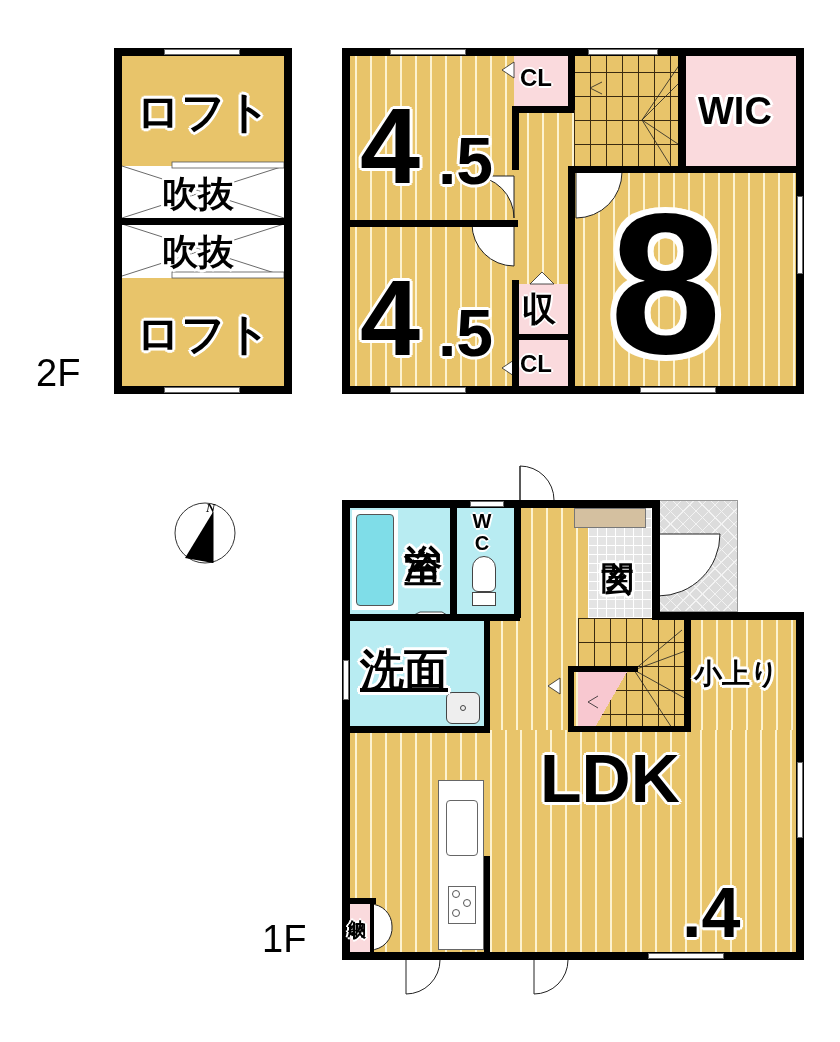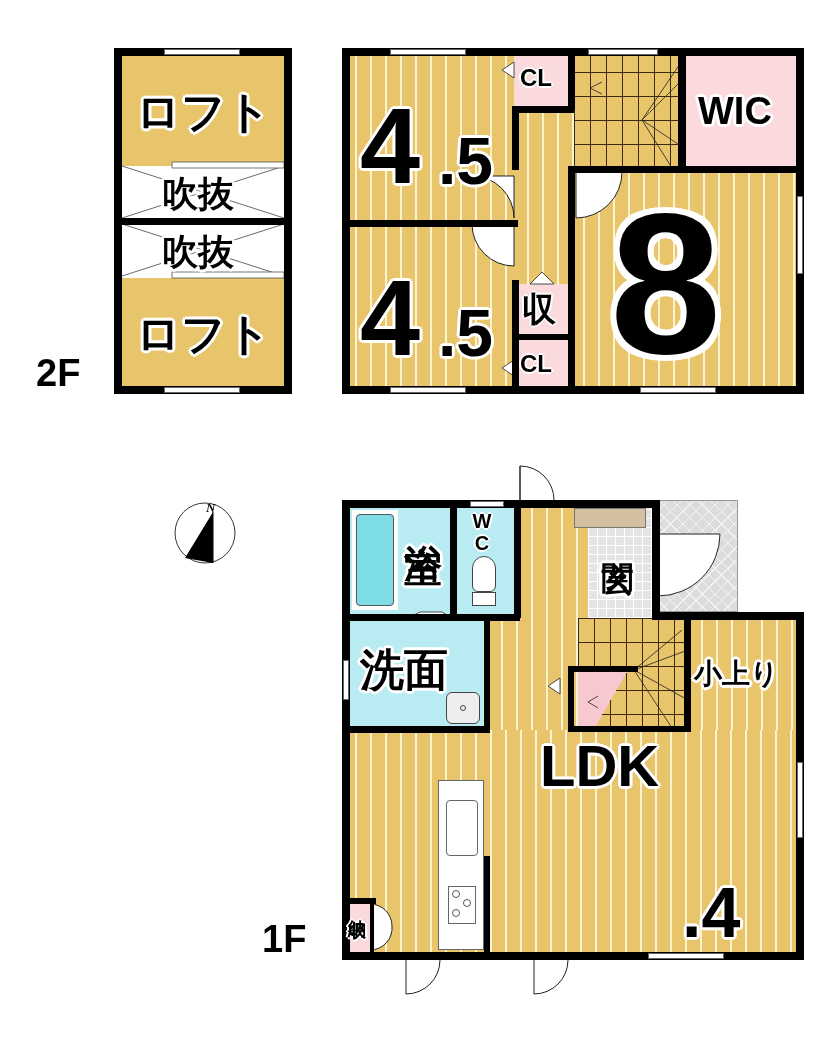--- a/index.html
+++ b/index.html
@@ -20,21 +20,21 @@
     background-image:
       repeating-linear-gradient(45deg, #f3f3f3 0 1px, transparent 1px 9px),
       repeating-linear-gradient(-45deg, #f3f3f3 0 1px, transparent 1px 9px); }
   .wall { background:#000; }
   .win { background:#fff; border:1px solid #666; }
   .lbl { color:#000; font-weight:bold; white-space:nowrap; line-height:1;
          text-shadow: 3px 0 0 #fff, -3px 0 0 #fff, 0 3px 0 #fff, 0 -3px 0 #fff,
                       2px 2px 0 #fff, -2px -2px 0 #fff, 2px -2px 0 #fff, -2px 2px 0 #fff; }
   .lbl-sm { text-shadow: 2px 0 0 #fff, -2px 0 0 #fff, 0 2px 0 #fff, 0 -2px 0 #fff; }
   .vert { writing-mode:vertical-rl; text-orientation:upright; letter-spacing:2px; }
-  .floor-label { font-size:38px; font-weight:bold; color:#000; }
+  .floor-label { font-size:38px; font-weight:normal; color:#000; }
   .stairs { background-color:#e8c46a;
     background-image:
       linear-gradient(90deg, #3a2a10 1px, transparent 1px),
       linear-gradient(#3a2a10 1px, transparent 1px);
     background-size:16px 100%, 100% 24px; }
   svg { position:absolute; overflow:visible; }
 </style>
 </head>
 <body>
 
@@ -217,20 +217,20 @@
   <div class="abs wall" style="left:28px;top:398px;width:4px;height:56px;"></div>
 
   <div class="abs win" style="left:128px;top:1px;width:34px;height:6px;"></div>
   <div class="abs win" style="left:1px;top:160px;width:6px;height:40px;"></div>
   <div class="abs win" style="left:455px;top:262px;width:6px;height:76px;"></div>
   <div class="abs win" style="left:306px;top:453px;width:76px;height:6px;"></div>
 
   <div class="abs lbl vert" style="left:62px;top:14px;font-size:38px;">浴室</div>
   <div class="abs lbl lbl-sm vert" style="left:130px;top:10px;font-size:20px;letter-spacing:0;">WC</div>
   <div class="abs lbl vert" style="left:260px;top:36px;font-size:32px;">玄関</div>
-  <div class="abs lbl" style="left:18px;top:148px;font-size:44px;">洗面</div>
+  <div class="abs lbl" style="left:18px;top:148px;font-size:44px;text-decoration:underline;">洗面</div>
   <div class="abs lbl" style="left:352px;top:160px;font-size:28px;">小上り</div>
-  <div class="abs lbl" style="left:198px;top:237px;font-size:58px;">LDK</div>
+  <div class="abs lbl" style="left:198px;top:244px;font-size:68px;">LDK</div>
   <div class="abs lbl" style="left:340px;top:378px;font-size:70px;">.4</div>
   <div class="abs lbl lbl-sm vert" style="left:6px;top:406px;font-size:18px;letter-spacing:0;">収納</div>
 </div>
 
 <div class="abs floor-label" style="left:262px;top:918px;">1F</div>
 
 </body></html>

